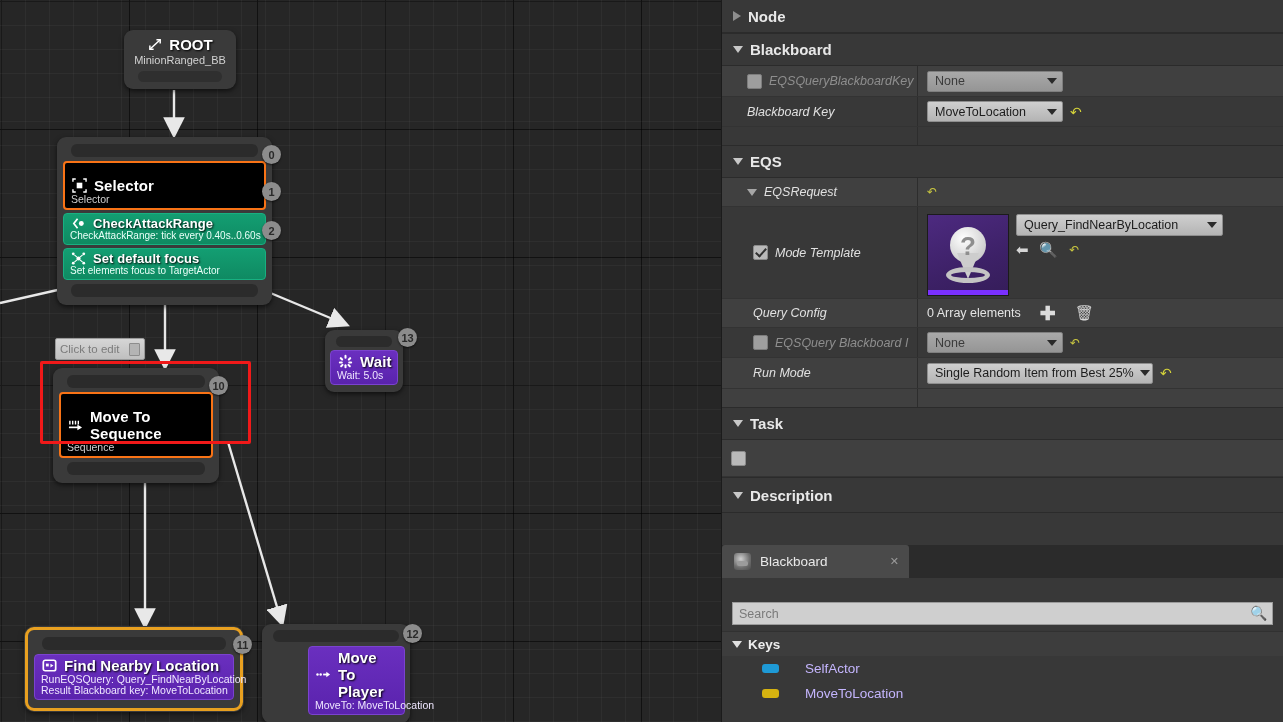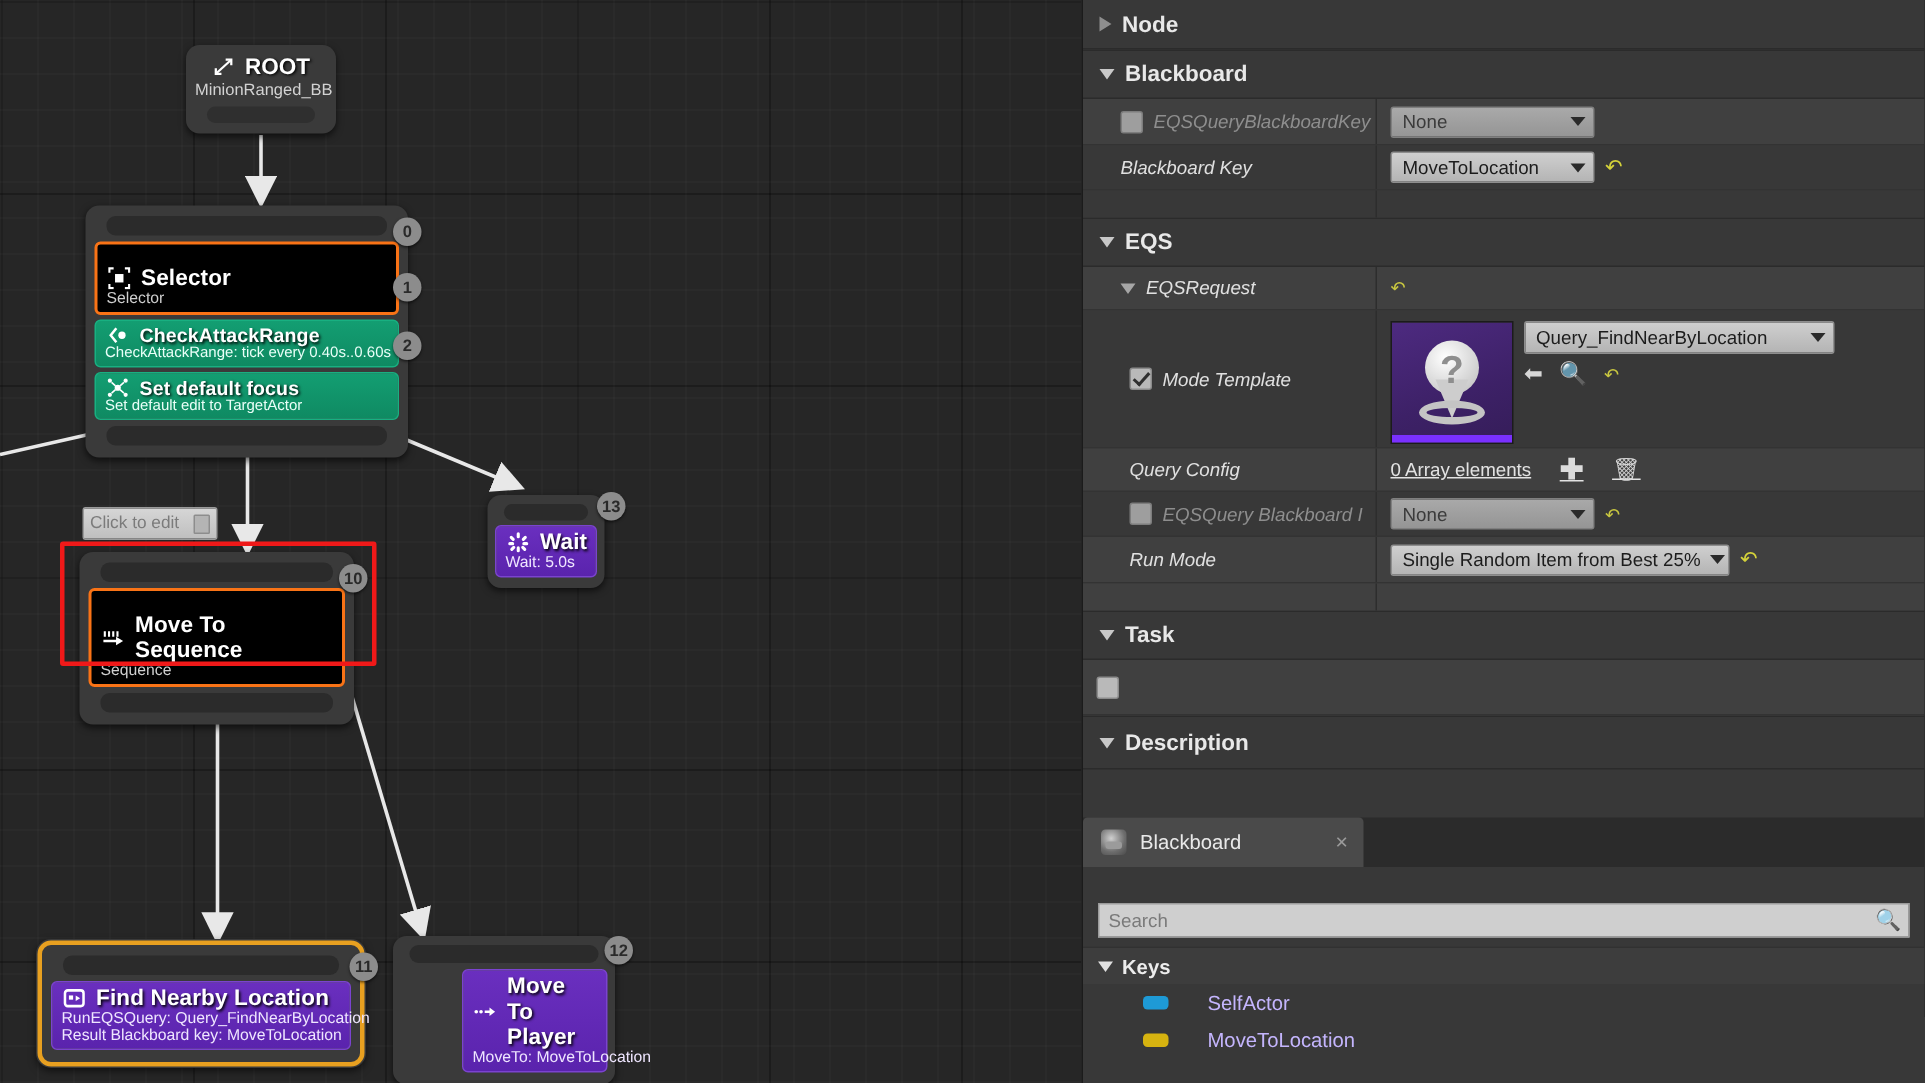--- a/index.html
+++ b/index.html
@@ -59,39 +59,39 @@
   .idx{
     position:absolute; right:-9px;
     width:19px;height:19px;border-radius:50%;
     background:#8c8c8c; color:#2a2a2a;
     font-size:11px; font-weight:bold;
     display:flex;align-items:center;justify-content:center;
     box-shadow:0 1px 2px rgba(0,0,0,.6);
   }
 
   
-  #node-root{ left:124px; top:30px; width:100px;}
+  #node-root{ left:124px; top:30px; width:112px;}
   #node-root .shell{ padding:6px 6px 7px 6px; background:#3a3a3a;}
   #node-root .rtitle{ display:flex;align-items:center;justify-content:center;gap:5px; }
   #node-root .rt{ font-size:15px;font-weight:bold;color:#fff;text-shadow:1px 1px 2px #000;}
   #node-root .rsub{ text-align:center;font-size:11px;color:#d2d2d2;margin-top:1px;}
   #node-root .cap{ background:#2f2f2f; height:11px; margin-top:5px;}
 
   
   #node-selector{ left:57px; top:137px; width:215px;}
   .deco{
     border-radius:4px; padding:2px 6px 3px 6px; margin-top:3px;
     background:linear-gradient(180deg,#139e72 0%, #0f8a62 100%);
     border:1px solid #18b081;
   }
   .deco .tt{ font-size:13px; }
   .deco .sub{ color:#e9fff8; font-size:10px;}
 
   
-  #node-seq{ left:53px; top:368px; width:183px; }
+  #node-seq{ left:53px; top:368px; width:166px; }
   
   #node-wait{ left:325px; top:330px; width:78px; }
   .purple{
     background:linear-gradient(180deg,#6a2fbf 0%,#5a23ad 100%);
     border:1px solid #7b43cf;
     border-radius:4px; padding:2px 6px 3px 6px;
   }
   .purple .sub{ color:#efe6ff; }
   
   #node-eqs{ left:25px; top:627px; width:218px; }
@@ -345,21 +345,21 @@
               <svg class="gicon" viewBox="0 0 16 16">
                 <circle cx="8" cy="8" r="2.2" fill="#ffffff"></circle>
                 <circle cx="2.4" cy="3" r="1.5" fill="#ffffff"></circle>
                 <circle cx="13.6" cy="3" r="1.5" fill="#ffffff"></circle>
                 <circle cx="2.4" cy="13" r="1.5" fill="#ffffff"></circle>
                 <circle cx="13.6" cy="13" r="1.5" fill="#ffffff"></circle>
                 <path d="M3.6 4.2 L6.4 6.6 M12.4 4.2 L9.6 6.6 M3.6 11.8 L6.4 9.4 M12.4 11.8 L9.6 9.4" stroke="#ffffff" stroke-width="1.2"></path>
               </svg>
               <span class="tt">Set default focus</span>
             </div>
-            <div class="sub">Set default edit to TargetActor</div>
+            <div class="sub">Set elements focus to TargetActor</div>
           </div>
         </div>
 
         <div class="cap bottom"></div>
       </div>
     </div>
 
     <div class="tooltip-edit">
       <span>Click to edit</span>
       <span class="kbd"></span>
@@ -533,21 +533,21 @@
             <span class="reset small">↶</span>
           </div>
         </div>
       </div>
     </div>
 
     <div class="row alt" style="min-height:29px;">
       <div class="lcol indent2">
         <span>Query Config</span>
       </div>
-      <div class="rcol" style="gap:19px;text-decoration:underline;">
+      <div class="rcol" style="gap:19px;">
         <span style="font-size:12.5px;">0 Array elements</span>
         <span class="plus">✚</span>
         <span class="trash">🗑</span>
       </div>
     </div>
 
     <div class="row dark" style="min-height:30px;">
       <div class="lcol disabled indent2">
         <span class="cbox dim"></span>
         <span>EQSQuery Blackboard I</span>

